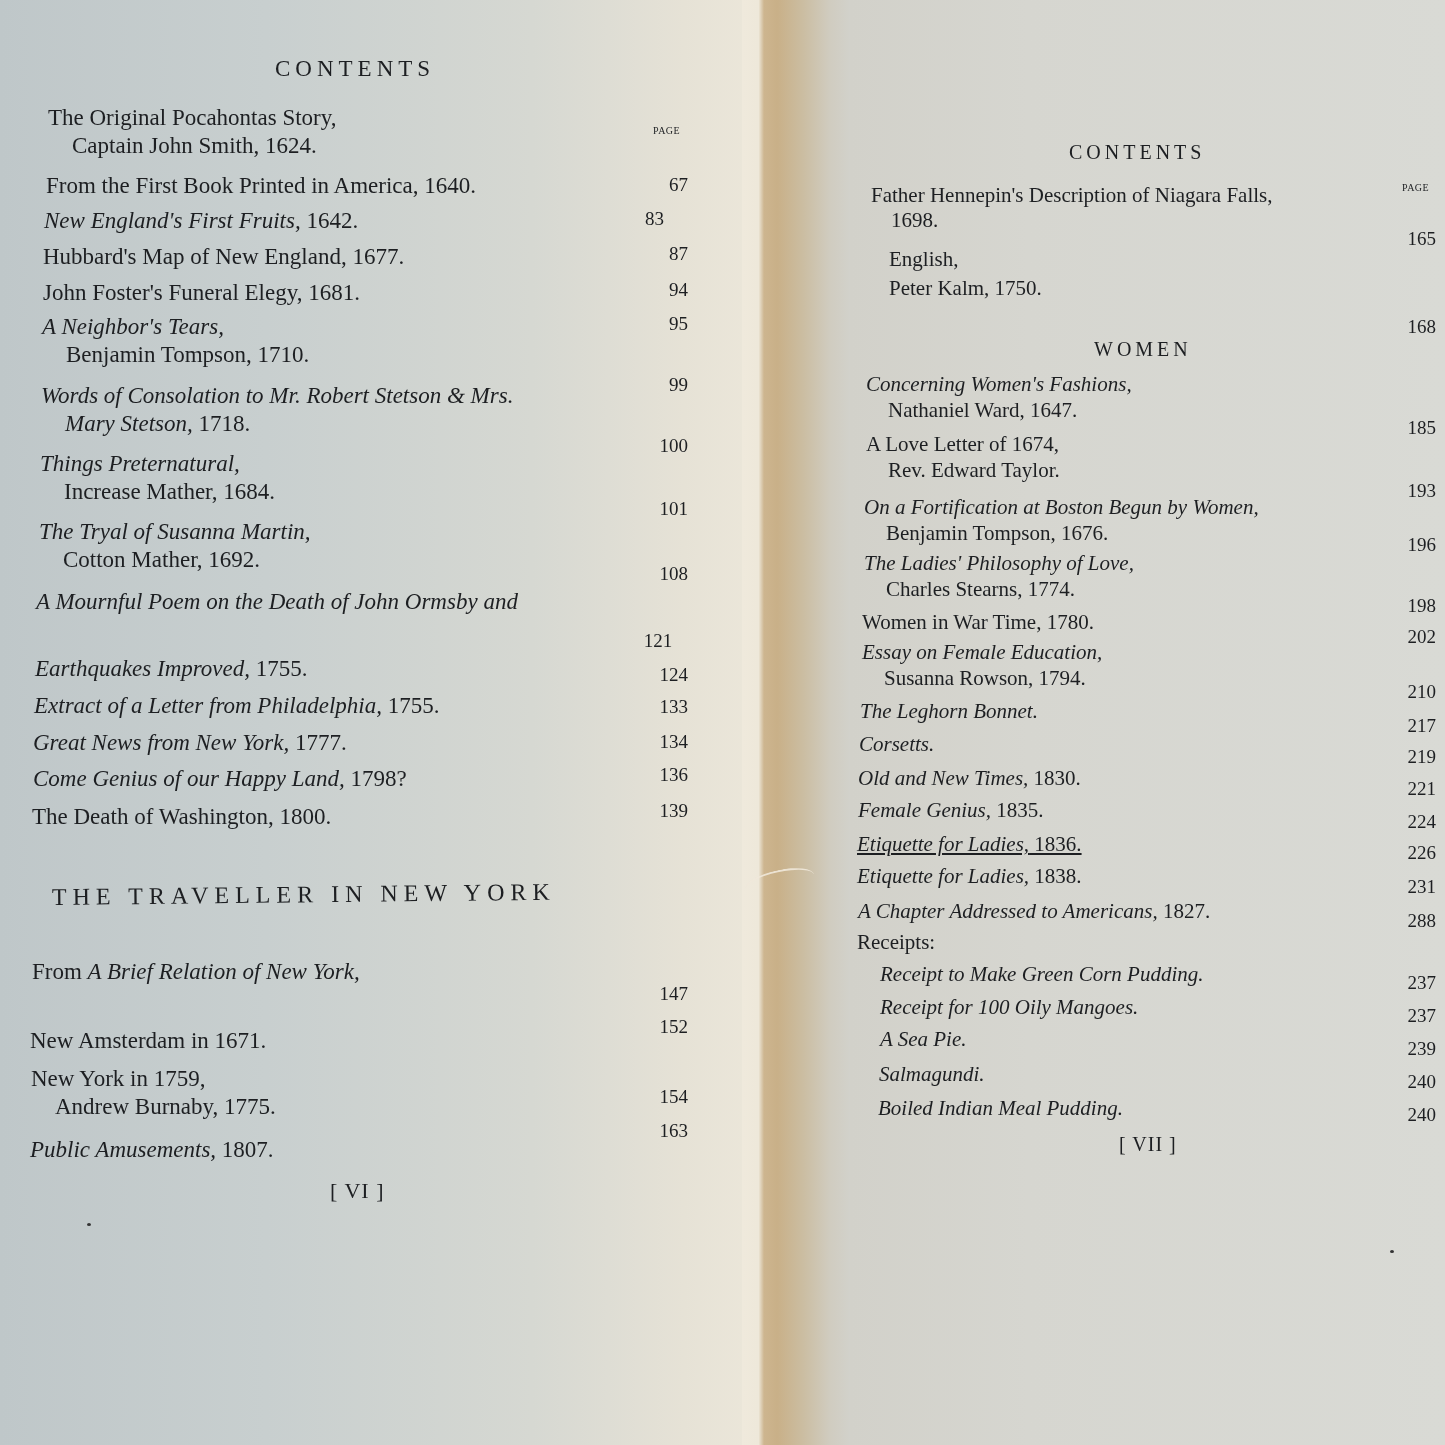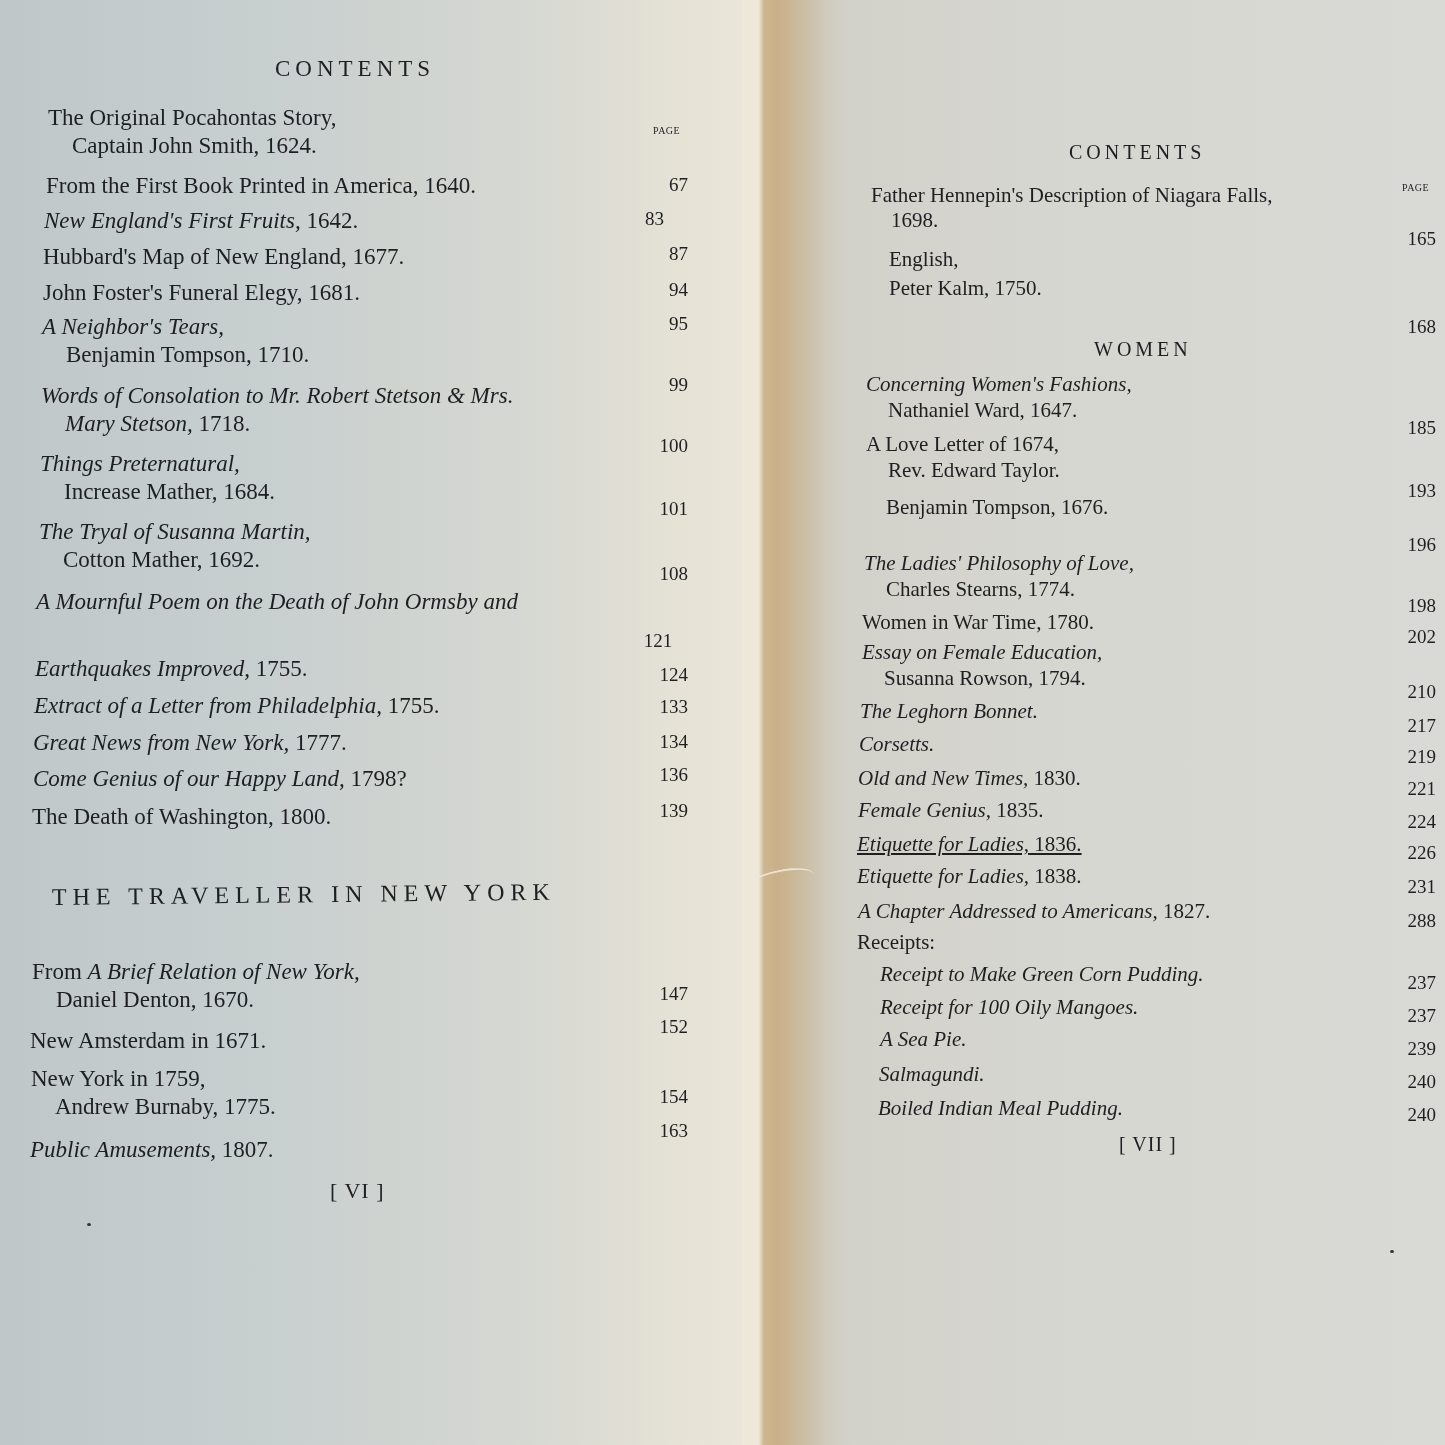--- a/index.html
+++ b/index.html
@@ -116,21 +116,20 @@
 <div class="pg" style="left:628px;top:731px;">134</div>
 
 <div class="entry" style="left:32px;top:803px;"><span>The Death of Washington, 1800.</span></div>
 <div class="pg" style="left:628px;top:764px;">136</div>
 <div class="pg" style="left:628px;top:800px;">139</div>
 
 <div class="heading" style="left:52px;top:884px;font-size:24px;letter-spacing:6px;transform:rotate(-0.6deg);transform-origin:left;">THE TRAVELLER IN NEW YORK</div>
 
 <div class="entry" style="left:32px;top:958px;">
   <span>From </span><span class="it">A Brief Relation of New York,</span>
-  <span class="sub">Daniel Denton, 1670.</span>
 </div>
 <div class="pg" style="left:628px;top:983px;">147</div>
 
 <div class="entry" style="left:30px;top:1027px;"><span>New Amsterdam in 1671.</span></div>
 <div class="pg" style="left:628px;top:1016px;">152</div>
 
 <div class="entry" style="left:31px;top:1065px;">
   <span>New York in 1759,</span>
   <span class="sub">Andrew Burnaby, 1775.</span>
 </div>
@@ -165,20 +164,21 @@
 </div>
 <div class="pg" style="left:1376px;top:417px;">185</div>
 
 <div class="entry" style="left:866px;top:431px;font-size:21px;line-height:26px;">
   <span>A Love Letter of 1674,</span>
   <span class="sub" style="padding-left:22px;">Rev. Edward Taylor.</span>
 </div>
 <div class="pg" style="left:1376px;top:480px;">193</div>
 
 <div class="entry" style="left:864px;top:494px;font-size:21px;line-height:26px;">
+  <span class="it">On a Fortification at Boston Begun by Women,</span>
   <span class="sub" style="padding-left:22px;">Benjamin Tompson, 1676.</span>
 </div>
 <div class="pg" style="left:1376px;top:534px;">196</div>
 
 <div class="entry" style="left:864px;top:550px;font-size:21px;line-height:26px;">
   <span class="it">The Ladies' Philosophy of Love,</span>
   <span class="sub" style="padding-left:22px;">Charles Stearns, 1774.</span>
 </div>
 <div class="pg" style="left:1376px;top:595px;">198</div>
 

